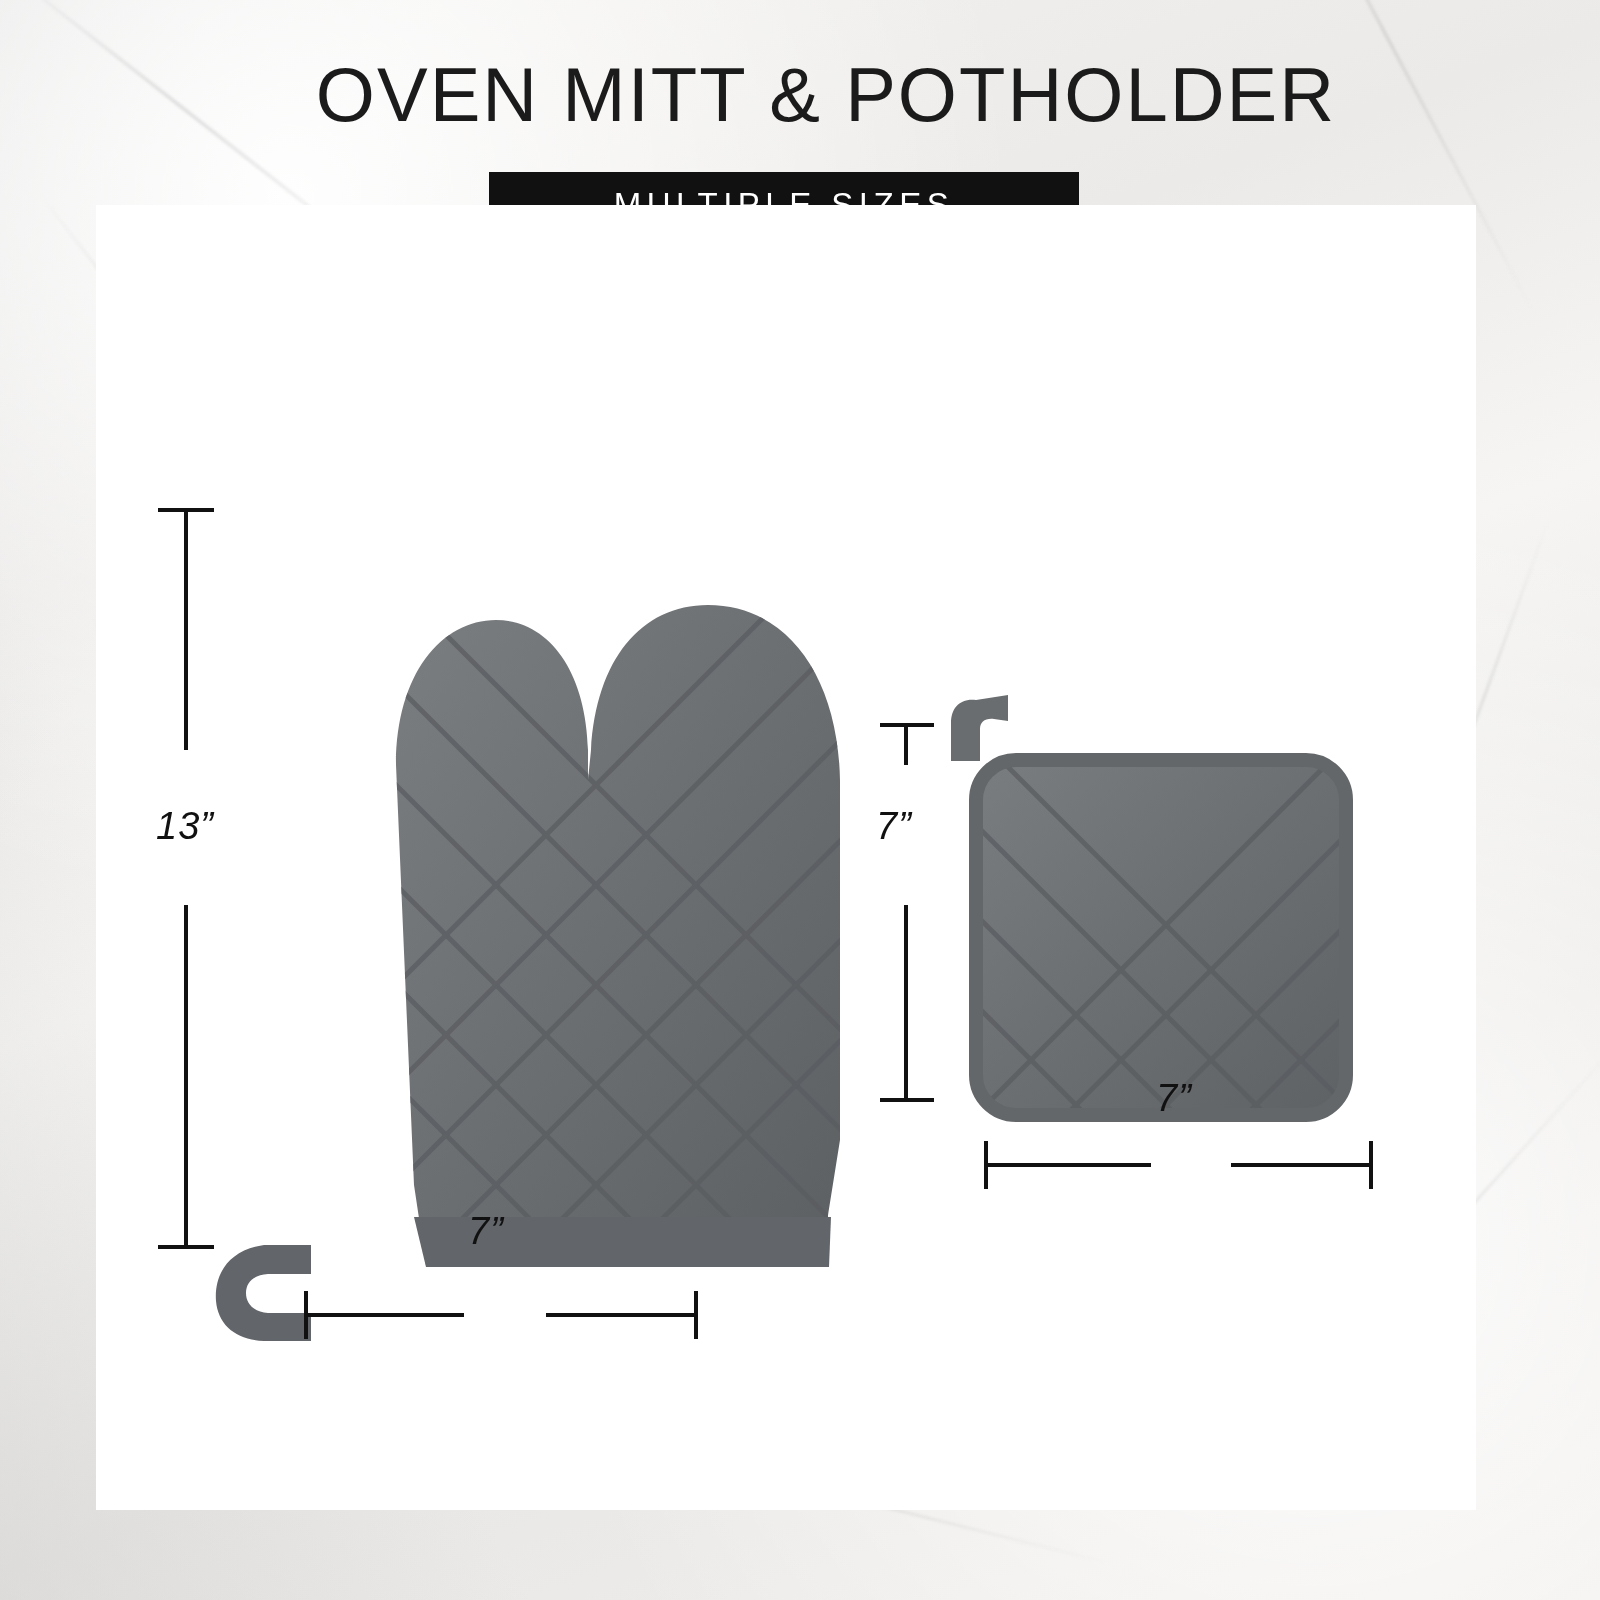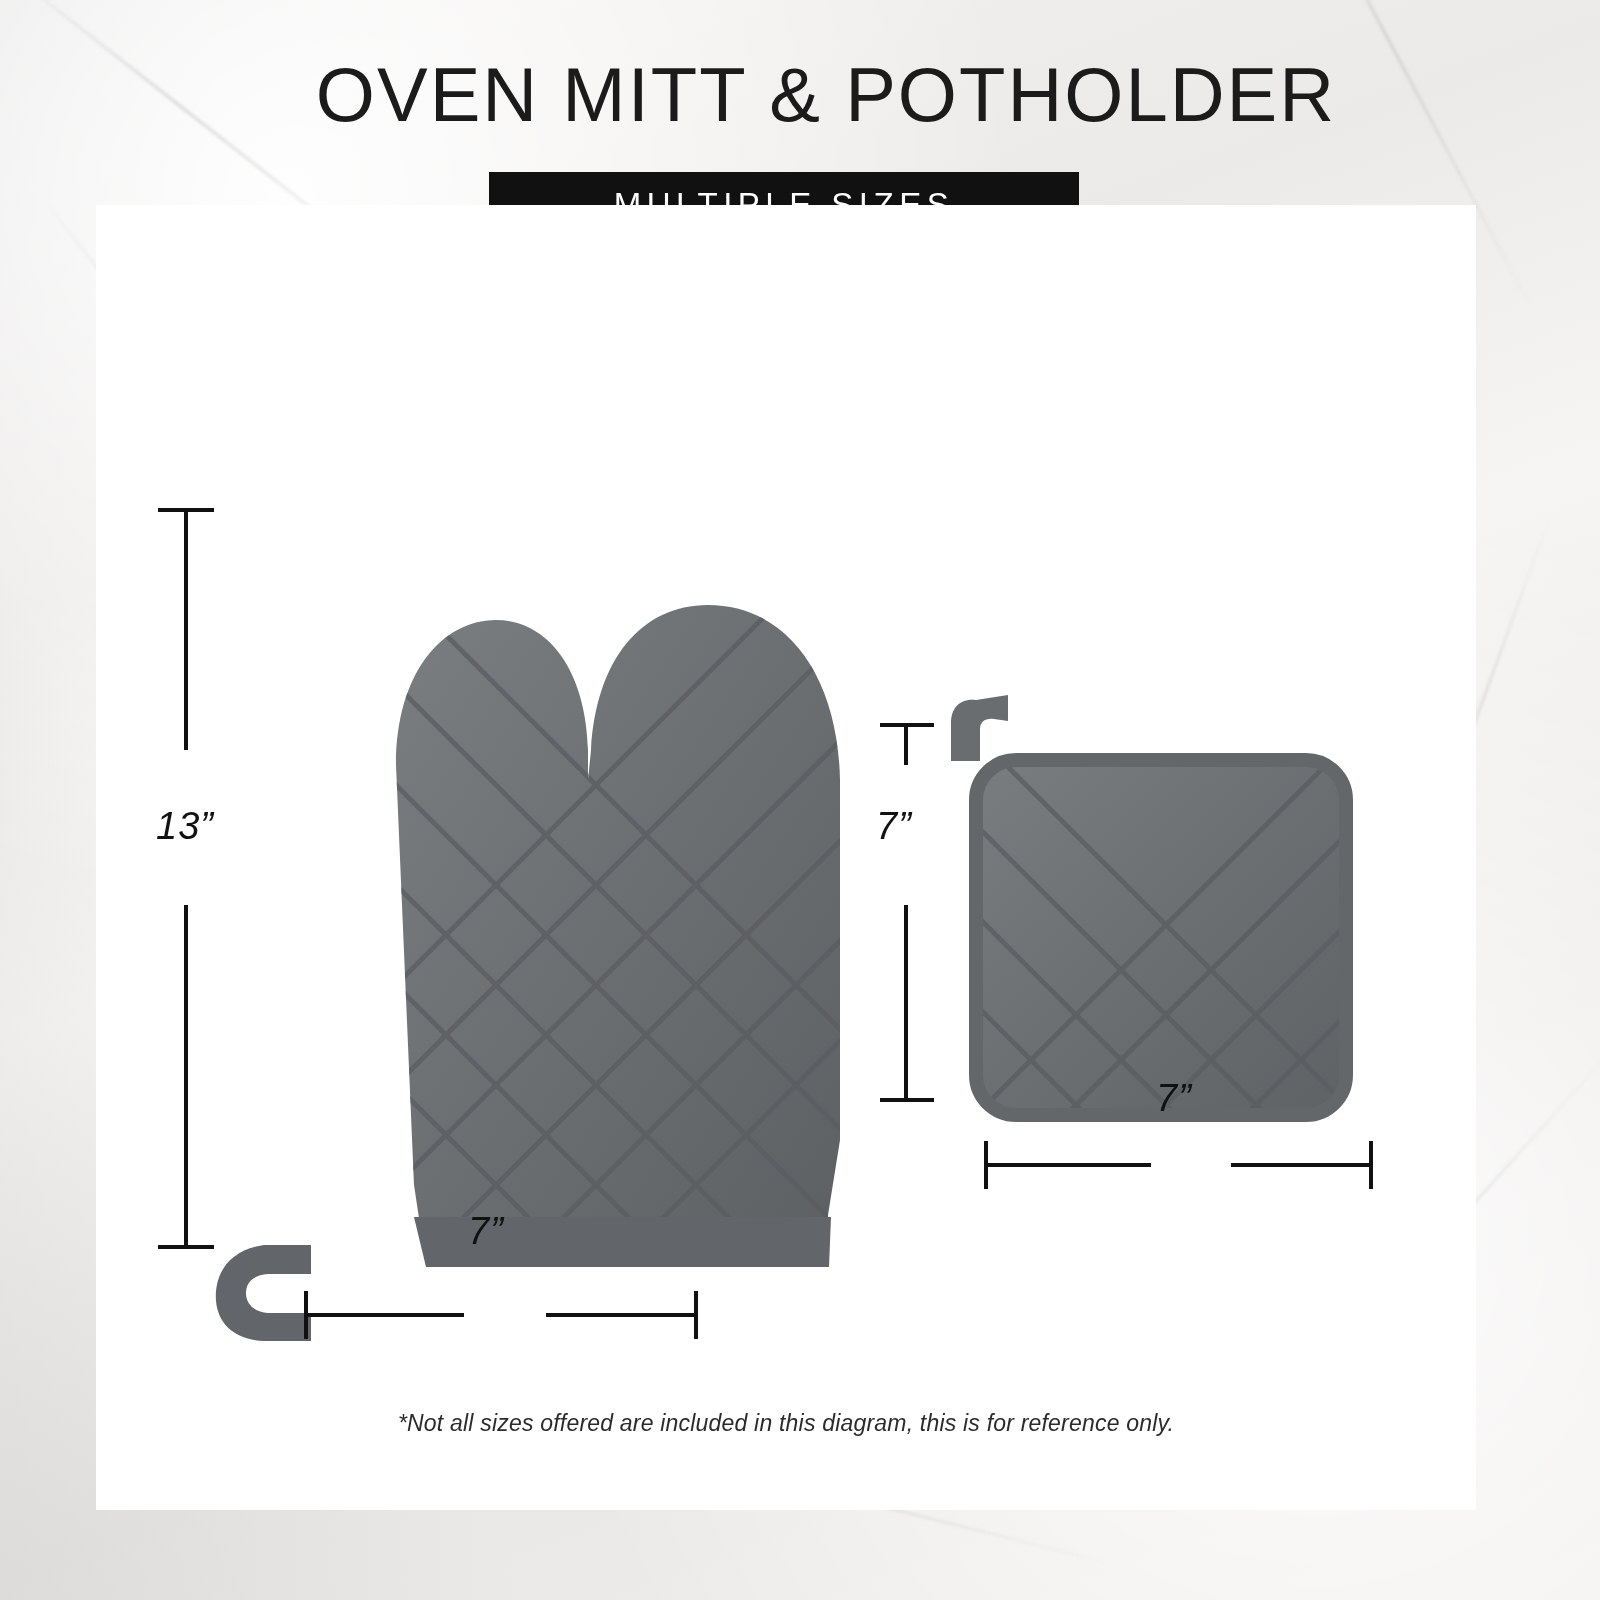--- a/index.html
+++ b/index.html
@@ -240,15 +240,14 @@
         <line x1="890" y1="936" x2="890" y2="984"></line>
         <line x1="1275" y1="936" x2="1275" y2="984"></line>
       </g>
     </svg>
 
     <div class="dim-label lbl-mitt-h">13”</div>
     <div class="dim-label lbl-mitt-w">7”</div>
     <div class="dim-label lbl-pot-h">7”</div>
     <div class="dim-label lbl-pot-w">7”</div>
 
-    <div class="footnote">*Not all sizes offered are included in this diagram, this is for reference only.</div>
   </div>
 </div>
 
 </body></html>

